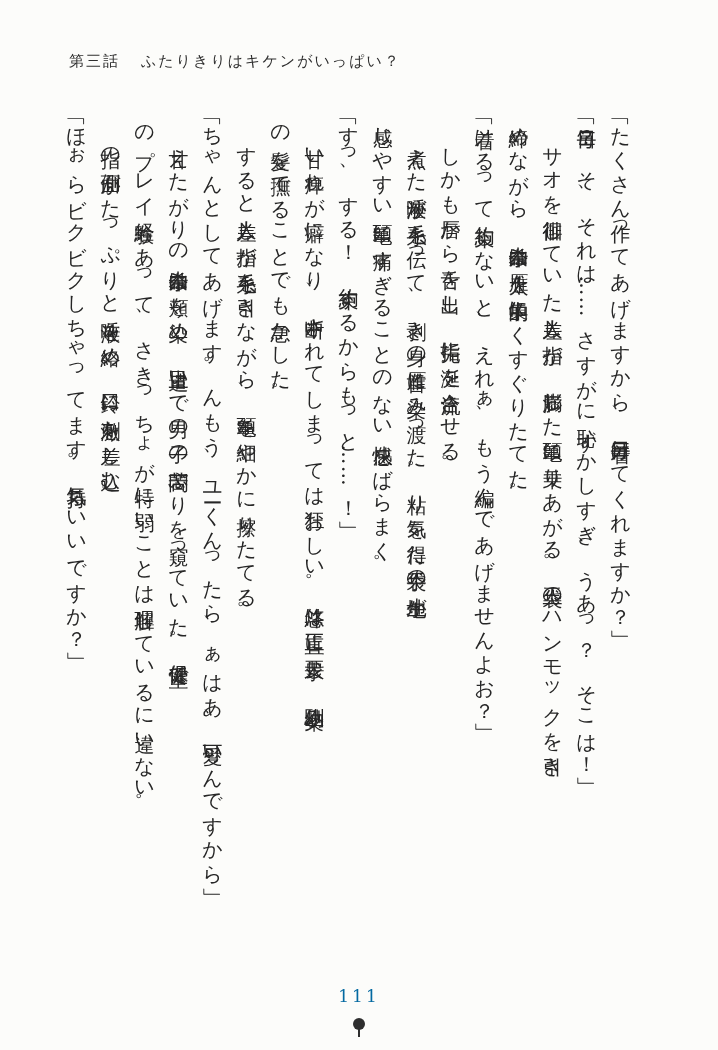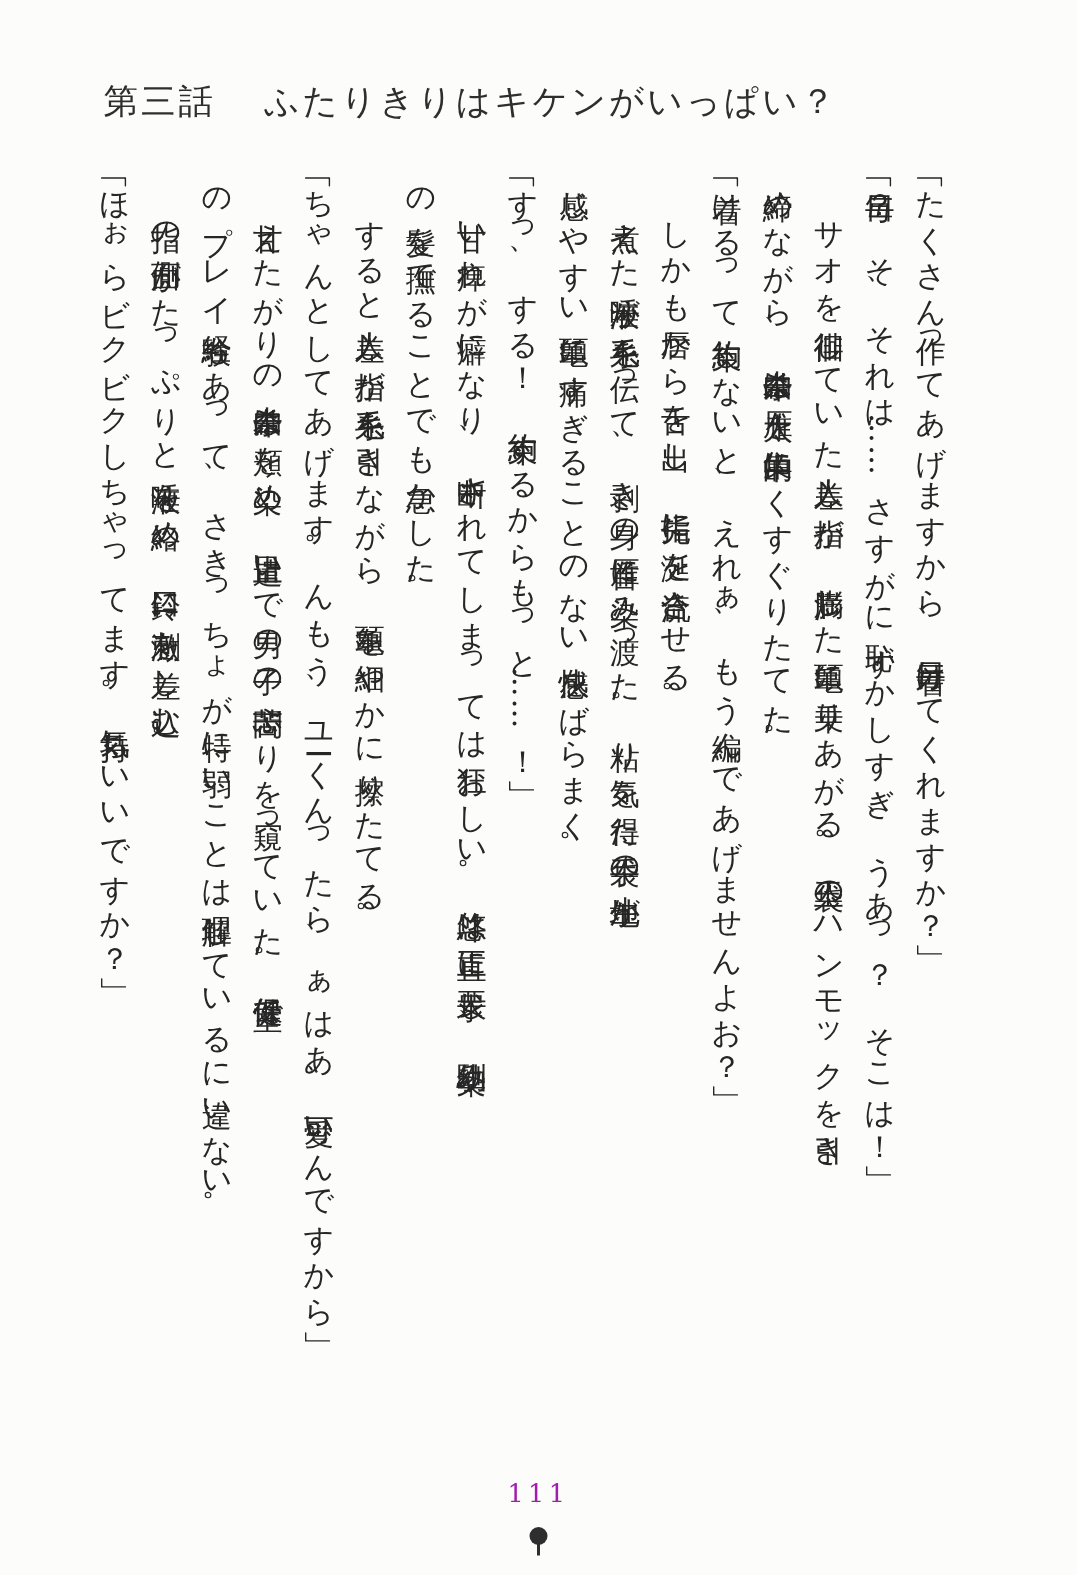--- a/index.html
+++ b/index.html
@@ -15,21 +15,21 @@
     overflow: hidden;
   }
   .page {
     position: absolute;
     inset: 0;
   }
   .running-head {
     position: absolute;
     left: 69px;
     top: 52px;
-    font-size: 23px;
+    font-size: 15px;
     color: #2e2e2e;
     letter-spacing: 2px;
     white-space: nowrap;
   }
   .running-head .chapter-label {
     margin-right: 1.4em;
   }
   .body-text {
     position: absolute;
     top: 112px;
@@ -50,21 +50,21 @@
   .footer {
     position: absolute;
     left: 0;
     width: 718px;
     top: 986px;
     text-align: center;
   }
   .page-number {
     font-size: 17px;
     letter-spacing: 3px;
-    color: #a21caf;
+    color: #0369a1;
     font-family: "DejaVu Serif", "Liberation Serif", serif;
   }
   .pin-mark {
     position: absolute;
     left: 353px;
     top: 1018px;
     width: 12px;
     height: 22px;
   }
   .pin-mark .ball {

